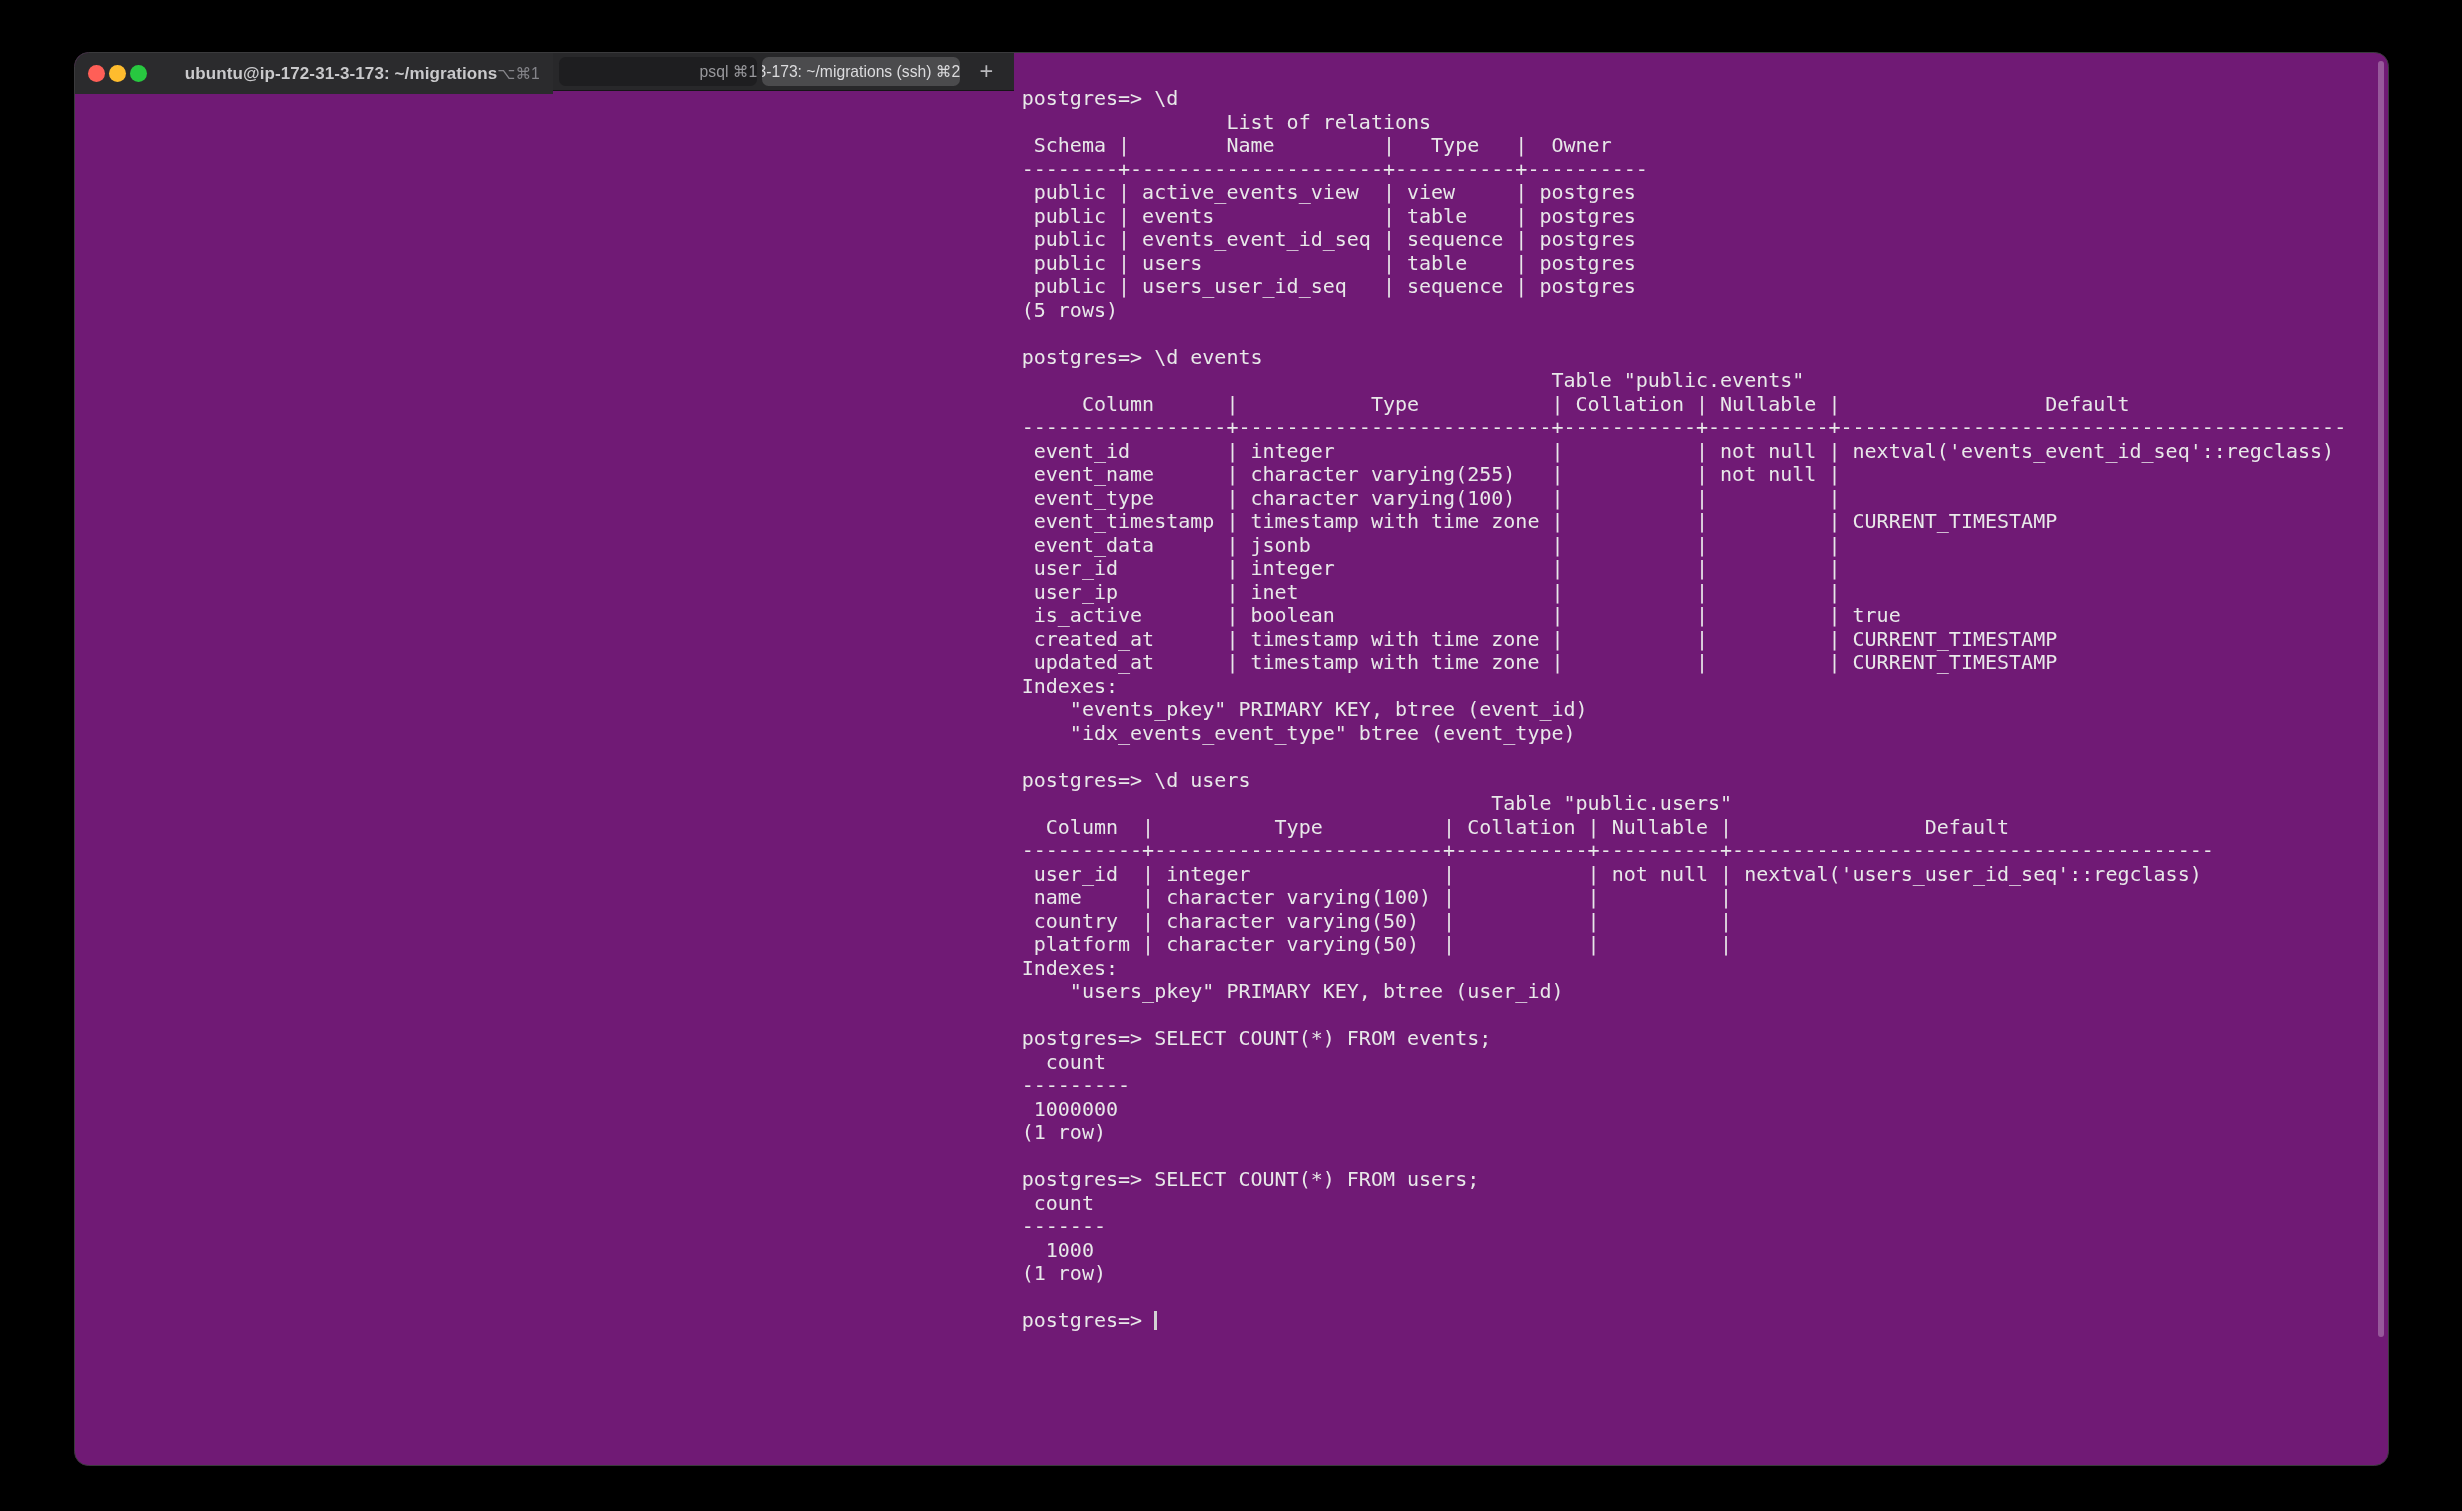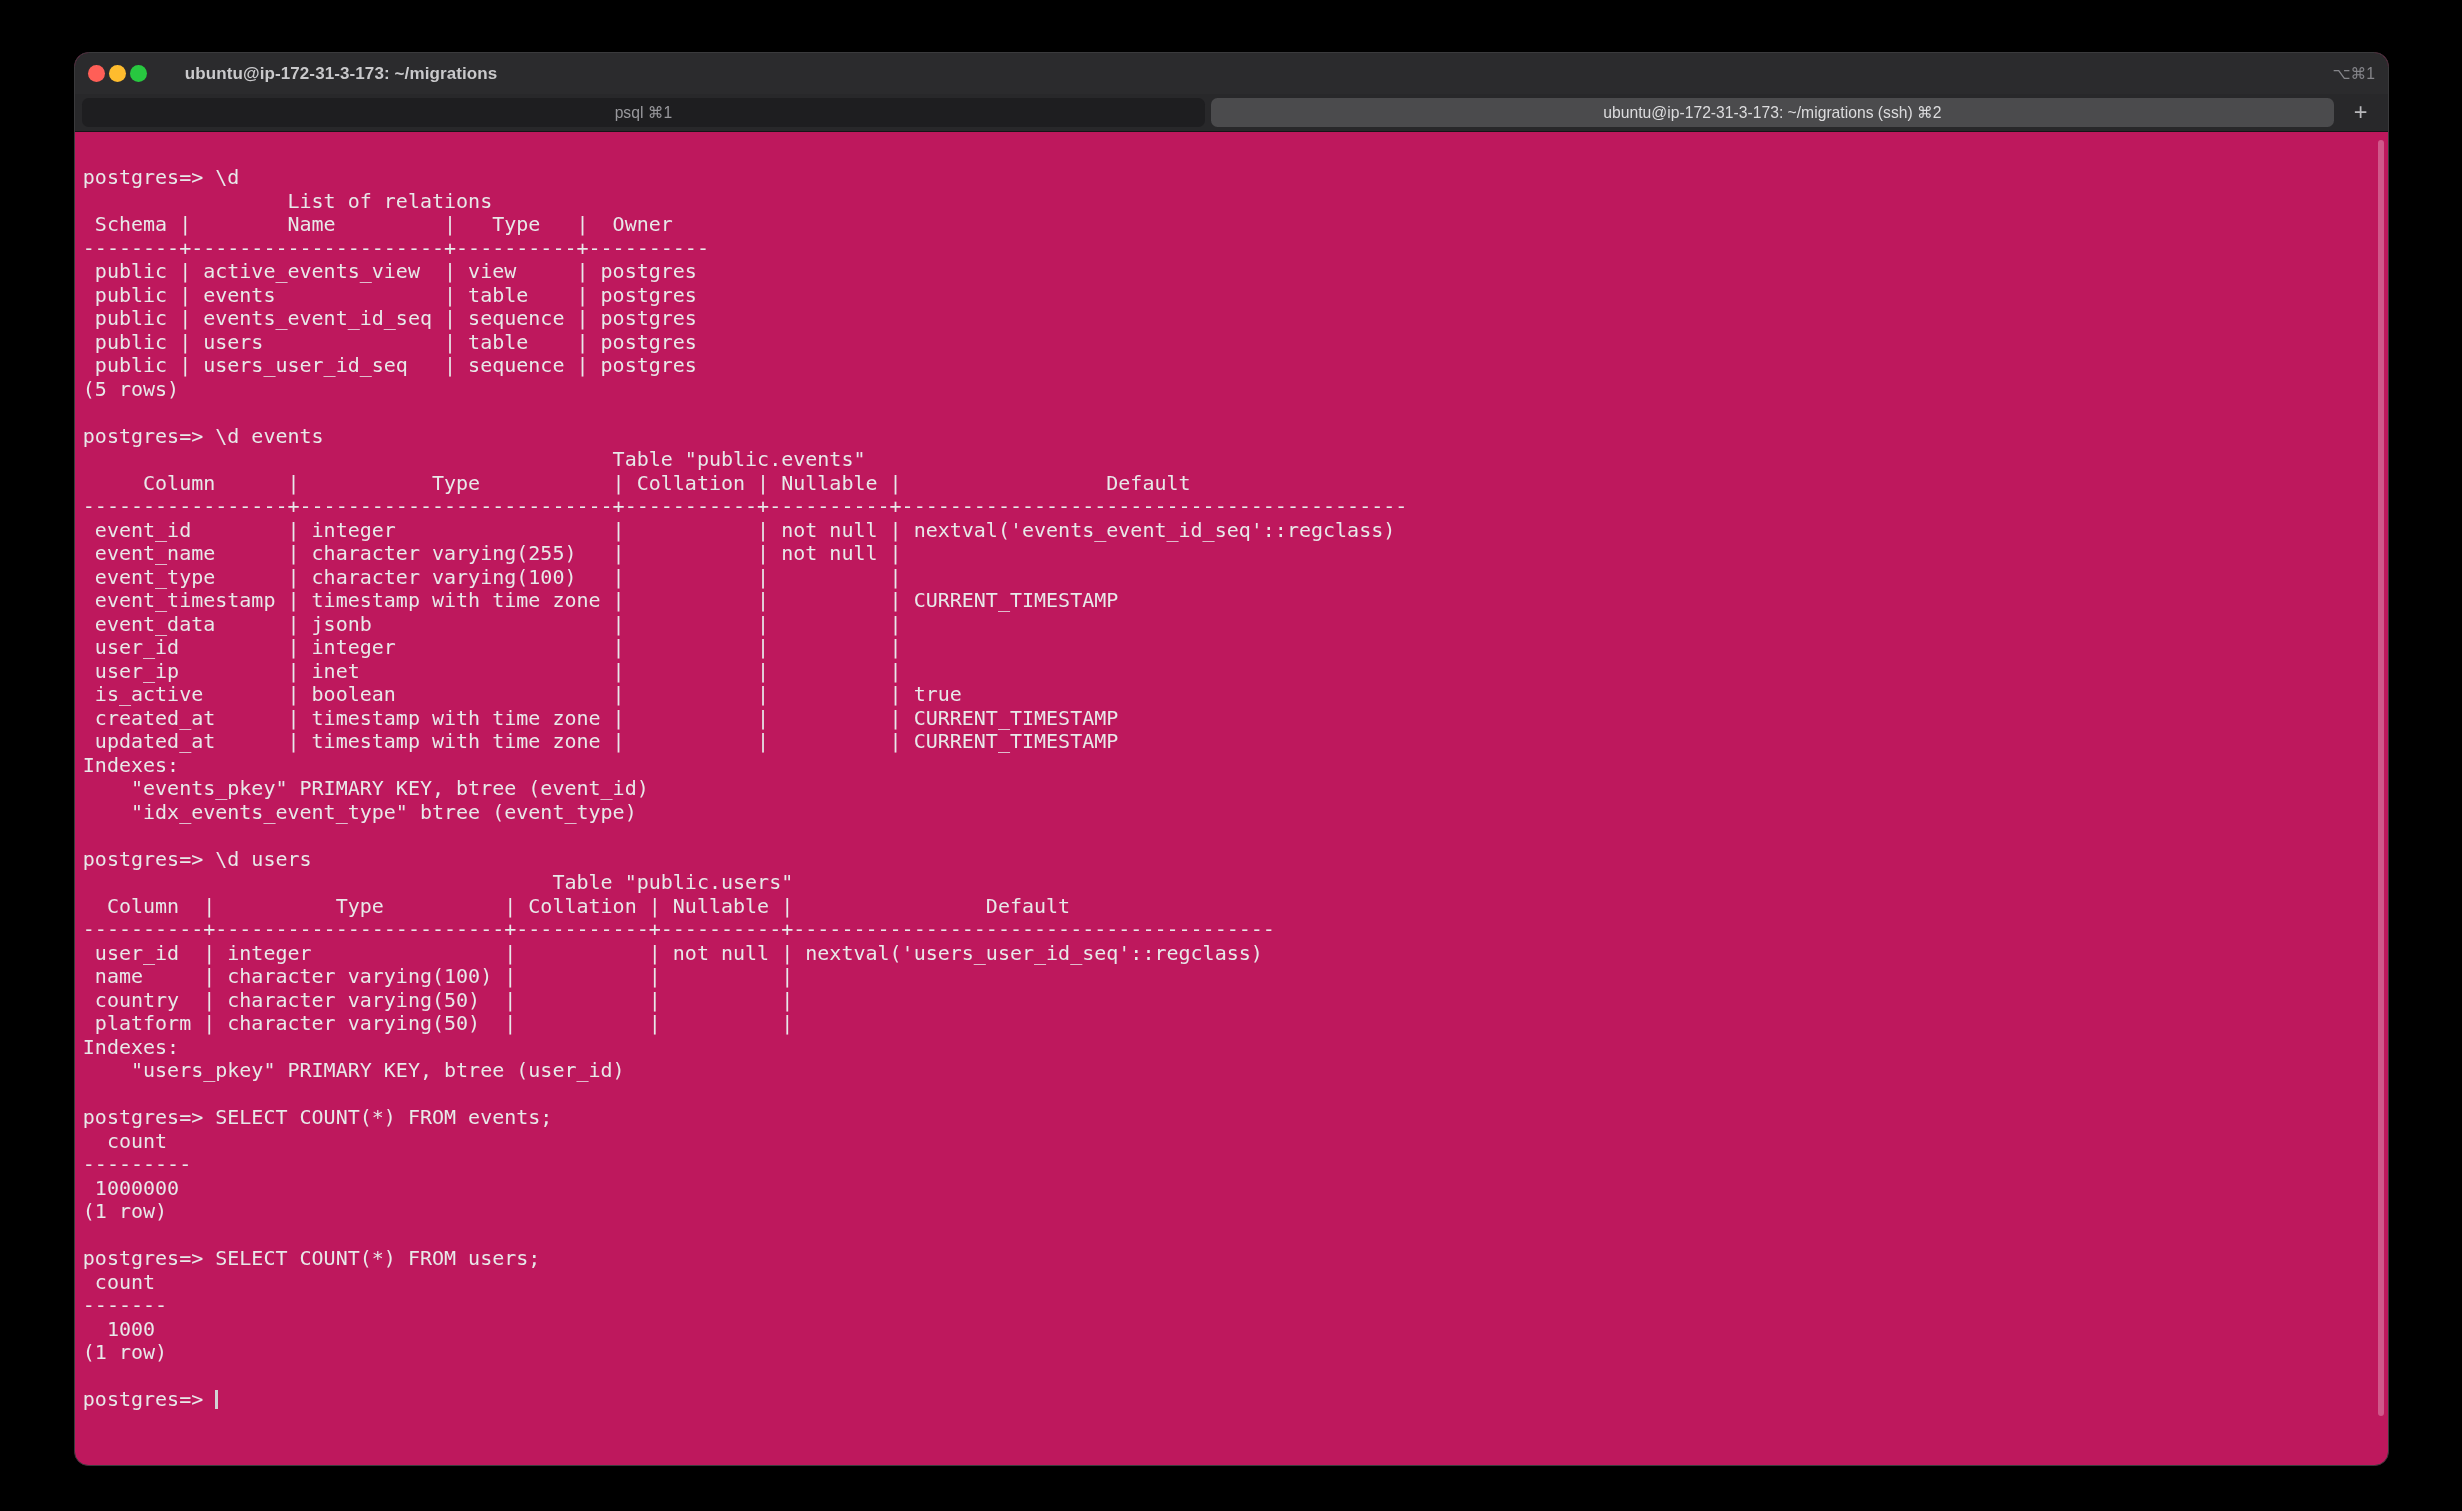--- a/index.html
+++ b/index.html
@@ -10,28 +10,28 @@
     background: #000;
     overflow: hidden;
     font-family: "Liberation Sans", sans-serif;
   }
   .window {
     position: absolute;
     left: 74px;
     top: 52px;
     width: 2315px;
     height: 1414px;
-    background: #be185d;
+    background: #701a75;
     border-radius: 14.4px;
     border: 0.7px solid #3a3a3c;
     box-shadow: 0 33px 92px rgba(0,0,0,0.85);
     overflow: hidden;
     box-sizing: border-box;
     display: flex;
-    flex-direction: column;
+    flex-direction: row;
   }
   .titlebar {
     height: 41px;
     flex: 0 0 41px;
     background: #2b2b2d;
     display: flex;
     align-items: center;
     padding: 0 13px;
   }
   .traffic-lights { display: flex; align-items: center; gap: 3.9px; }
@@ -61,21 +61,21 @@
     display: flex;
     align-items: stretch;
     gap: 5.2px;
     padding: 3.9px 6.5px;
     box-sizing: border-box;
   }
   .tab {
     flex: 1 1 0;
     display: flex;
     align-items: center;
-    justify-content: center;
+    justify-content: flex-end;
     border-radius: 6.5px;
     font-size: 15.7px;
     white-space: nowrap;
     overflow: hidden;
     cursor: default;
   }
   .tab-inactive { background: #1e1e20; color: #98989c; }
   .tab-active   { background: #4b4b4d; color: #dcdcde; }
   .new-tab {
     flex: 0 0 42px;

